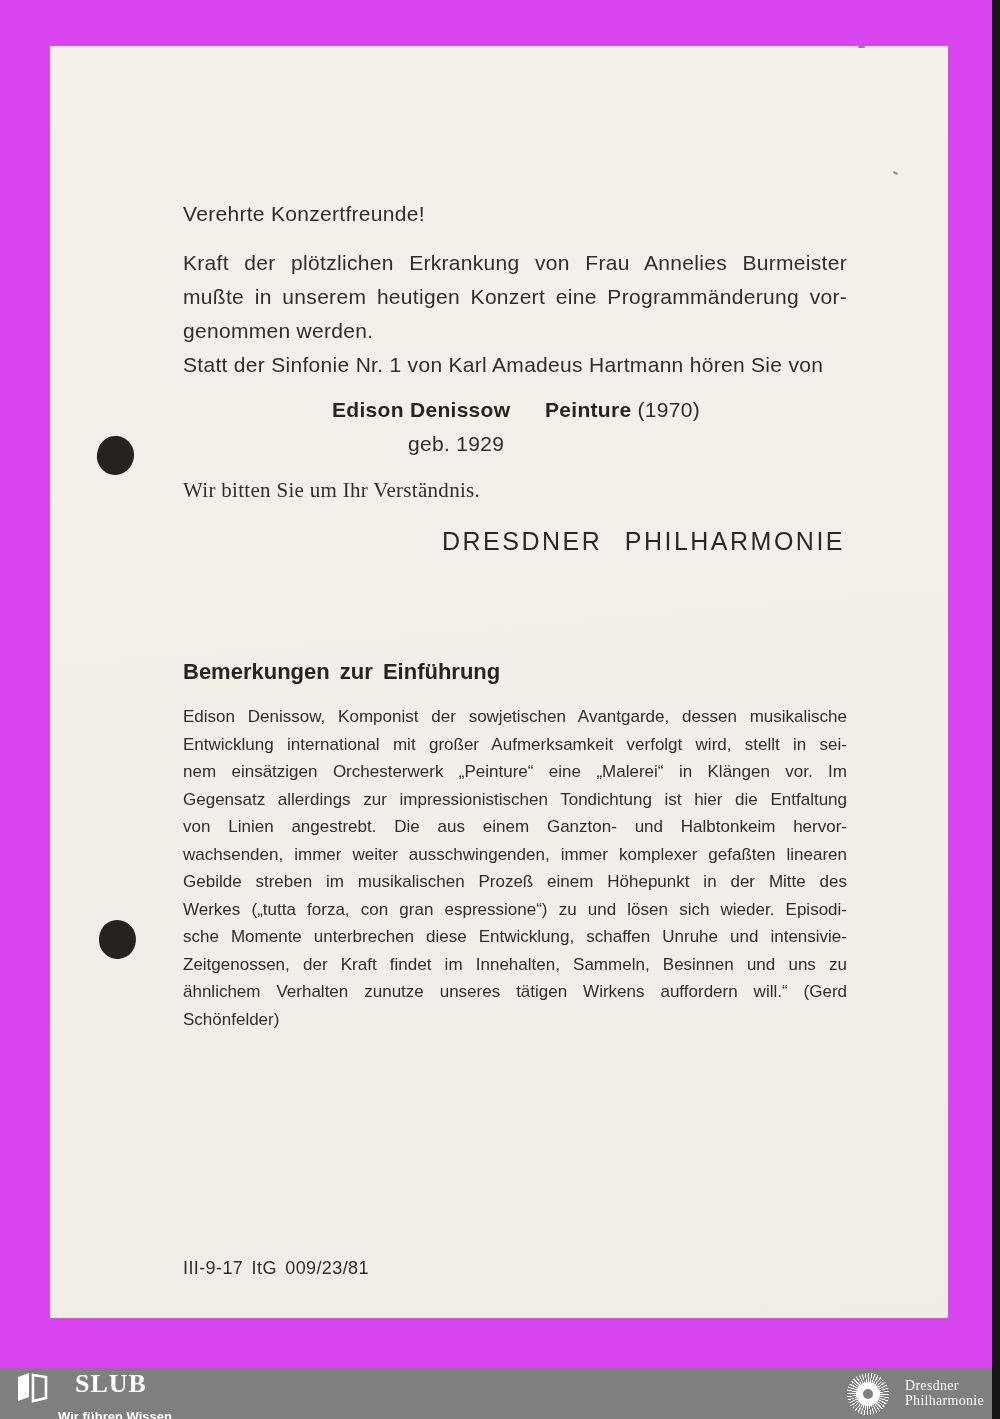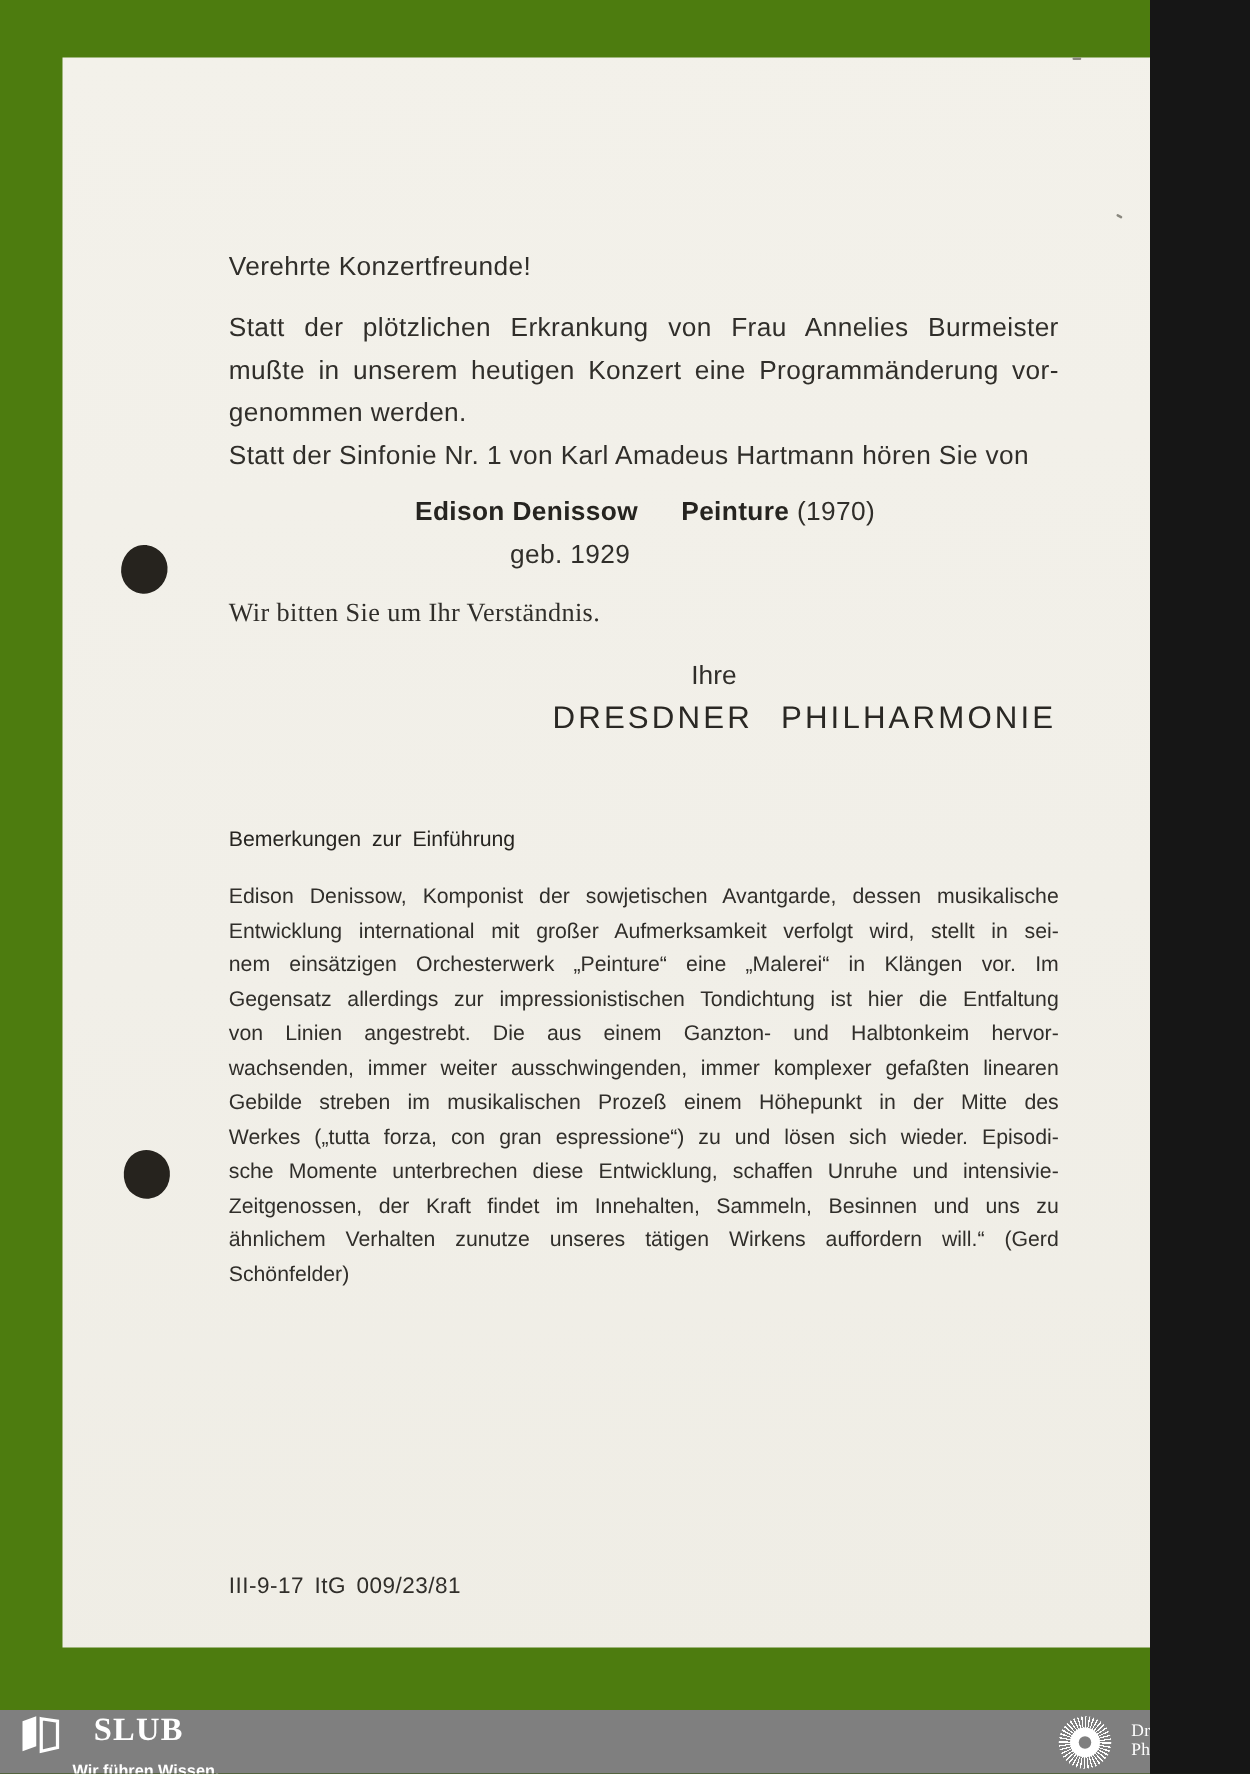--- a/index.html
+++ b/index.html
@@ -1,18 +1,18 @@
 <!DOCTYPE html>
 <html><head>
 <meta charset="utf-8">
 <style>
   html,body{margin:0;padding:0;background:#161616;}
   .stage{
-    position:relative;width:920px;height:1419px;overflow:hidden;
-    background:#4d7c0f;
+    position:relative;width:992px;height:1419px;overflow:hidden;
+    background:#d946ef;
     font-family:"Liberation Sans",sans-serif;
   }
   
   .paper{
     position:absolute;left:50px;top:46px;width:898px;height:1272px;
     background:linear-gradient(175deg,#f3f1ea 0%,#f1efe8 55%,#efede5 100%);
     color:#302e2a;
   }
   .speck{position:absolute;background:#8a887f;border-radius:2px;}
   .hole{
@@ -28,21 +28,21 @@
   .salutation{top:151px;}
   .notice{top:200px;}
   .workline{top:347px;height:34px;position:absolute;}
   .workline .composer{position:absolute;left:149px;top:0;white-space:nowrap;}
   .workline .worktitle{position:absolute;left:362px;top:0;white-space:nowrap;}
   .gebline{top:381px;padding-left:225px;box-sizing:border-box;}
   .apology{top:427px;font-family:Liberation Serif, serif;}
   .signature{top:478px;}
   .sig-pre{padding-left:370px;font-size:21px;line-height:33px;}
   .sig-name{padding-left:259px;font-size:25px;line-height:34px;letter-spacing:2.5px;word-spacing:13px;color:#2a2824;}
-  .heading{top:613px;font-size:17px;line-height:26px;font-weight:normal;word-spacing:4px;color:#262420;}
+  .heading{top:613px;font-size:22px;line-height:26px;font-weight:bold;word-spacing:4px;color:#262420;}
   .bodytext{top:657px;}
   .reference{top:1209px;font-size:18px;line-height:27px;letter-spacing:.4px;word-spacing:3px;}
   
   .footer{
     position:absolute;left:0;top:1368px;width:1000px;height:51px;
     background:#7f7f7f;color:#fff;
   }
   .slub{position:absolute;left:15px;top:3px;display:flex;gap:9px;align-items:flex-start;}
   .slub-text .name{
     font-family:"Liberation Serif",serif;font-weight:bold;
@@ -71,36 +71,35 @@
 
     <div class="hole" style="left:47px;top:390px;transform:rotate(8deg);"></div>
     <div class="hole" style="left:49px;top:874px;transform:rotate(-6deg);"></div>
 
     <div class="speck" style="left:843px;top:126px;width:5px;height:2px;transform:rotate(28deg);"></div>
     <div class="speck" style="left:808px;top:0;width:7px;height:2px;"></div>
 
     <div class="tb t21 salutation">Verehrte Konzertfreunde!</div>
 
     <div class="tb t21 notice">
-      <div class="jline">Statt der plötzlichen Erkrankung von Frau Annelies Burmeister</div>
+      <div class="jline">Kraft der plötzlichen Erkrankung von Frau Annelies Burmeister</div>
       <div class="jline">mußte in unserem heutigen Konzert eine Programmänderung vor-</div>
       <div>genommen werden.</div>
       <div>Statt der Sinfonie Nr. 1 von Karl Amadeus Hartmann hören Sie von</div>
     </div>
 
     <div class="tb t21 workline">
       <span class="composer bold">Edison Denissow</span>
       <span class="worktitle"><span class="bold">Peinture</span><span> (1970)</span></span>
     </div>
     <div class="tb t21 gebline">geb. 1929</div>
 
     <div class="tb t21 apology">Wir bitten Sie um Ihr Verständnis.</div>
 
     <div class="tb signature">
-      <div class="sig-pre">Ihre</div>
       <div class="sig-name">DRESDNER PHILHARMONIE</div>
     </div>
 
     <div class="tb heading">Bemerkungen zur Einführung</div>
 
     <div class="tb t17 bodytext">
       <div class="jline">Edison Denissow, Komponist der sowjetischen Avantgarde, dessen musikalische</div>
       <div class="jline">Entwicklung international mit großer Aufmerksamkeit verfolgt wird, stellt in sei-</div>
       <div class="jline">nem einsätzigen Orchesterwerk „Peinture“ eine „Malerei“ in Klängen vor. Im</div>
       <div class="jline">Gegensatz allerdings zur impressionistischen Tondichtung ist hier die Entfaltung</div>

